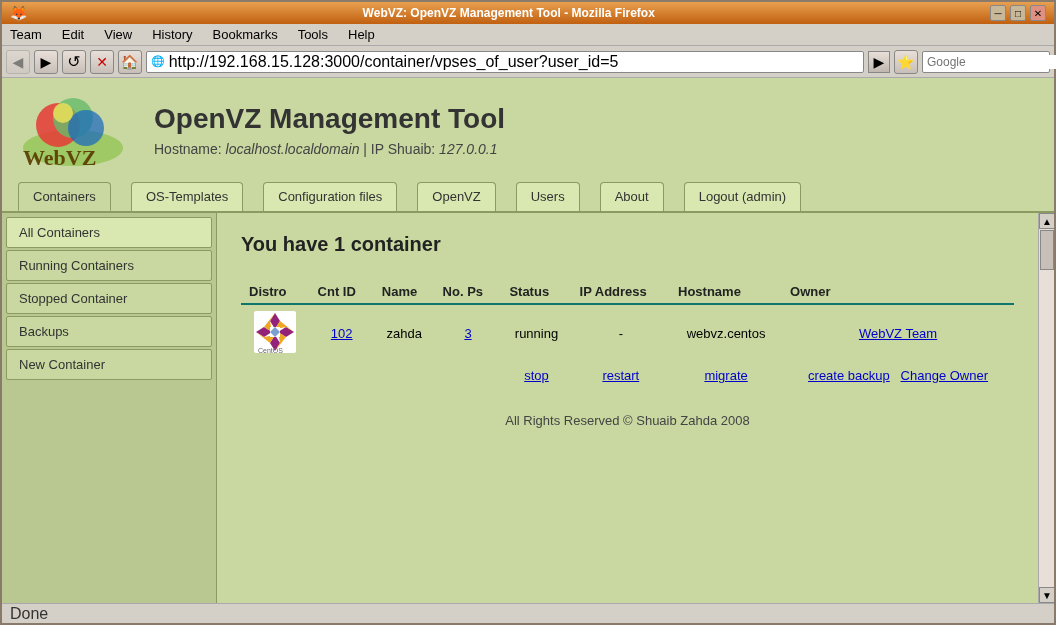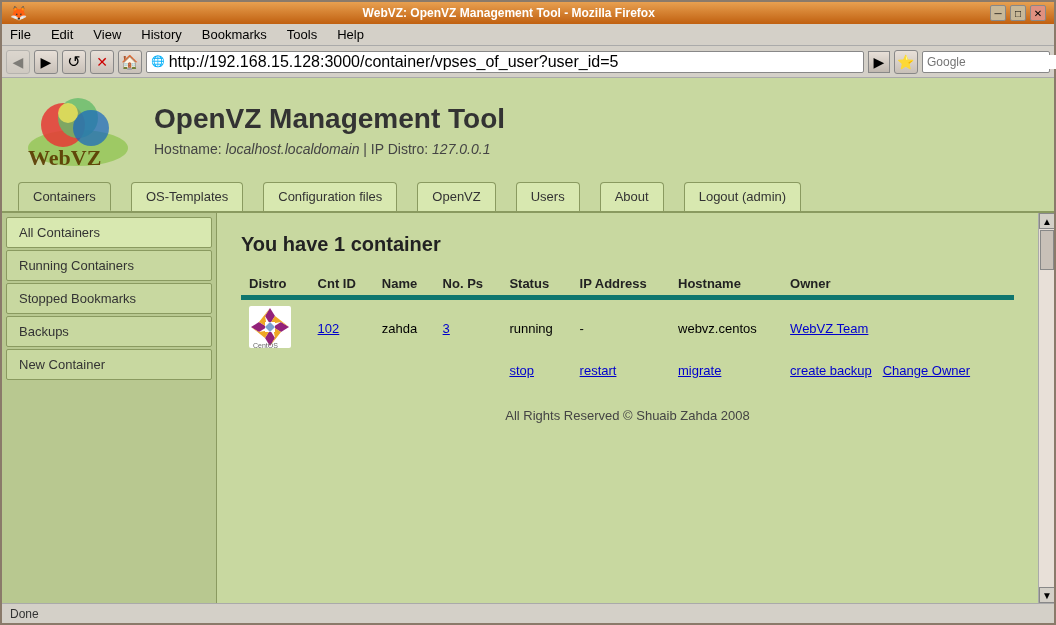--- a/index.html
+++ b/index.html
@@ -23,48 +23,48 @@
     .lock-icon { margin-right: 4px; color: #888; font-size: 11px; }
     .address-input { border: none; outline: none; flex: 1; font-size: 16px; }
     .go-btn { width: 22px; height: 22px; background: linear-gradient(to bottom, #e8e0d8, #c0b8b0); border: 1px solid #888; cursor: pointer; display: flex; align-items: center; justify-content: center; }
     .search-wrap { display: flex; align-items: center; border: 1px solid #888; border-radius: 2px; height: 22px; background: white; padding: 0 4px; width: 128px; }
     .search-input { border: none; outline: none; font-size: 12px; flex: 1; }
 
     
     .page-content { flex: 1; background: #c8d8a0; display: flex; flex-direction: column; overflow: hidden; }
 
     .page-header { background: #c8d8a0; padding: 12px 16px; display: flex; align-items: center; gap: 16px; }
-    .logo { width: 120px; height: 80px; display: flex; align-items: center; justify-content: center; }
+    .logo { width: 120px; height: 80px; display: flex; align-items: center; }
     .header-text { }
     .site-title { font-size: 28px; font-weight: bold; color: #333; }
     .site-subtitle { font-size: 14px; color: #444; margin-top: 6px; }
     .site-subtitle em { font-style: italic; }
 
     .tab-bar { background: #c8d8a0; padding: 0 16px; display: flex; gap: 20px; border-bottom: 2px solid #8a9a60; }
     .tab { padding: 6px 14px; border: 1px solid #8a9a60; border-bottom: none; border-radius: 4px 4px 0 0; background: #d8e8b0; cursor: pointer; font-size: 13px; color: #333; }
     .tab.active { background: #c8d8a0; border-bottom: 1px solid #c8d8a0; font-weight: normal; }
 
     .content-area { flex: 1; display: flex; overflow: hidden; }
 
     .sidebar { width: 215px; background: #b8c890; border-right: 1px solid #8a9a60; padding: 4px; }
     .sidebar-item { padding: 7px 12px; background: #c8d8a0; border: 1px solid #8a9a60; margin-bottom: 2px; border-radius: 2px; cursor: pointer; font-size: 13px; color: #333; }
     .sidebar-item.active { background: #d8e8b0; }
 
     .main-content { flex: 1; padding: 20px 24px; background: #c8d8a0; overflow-y: auto; }
-    .page-heading { font-size: 20px; font-weight: bold; margin-bottom: 16px; color: #222; }
+    .page-heading { font-size: 20px; font-weight: bold; margin-bottom: 24px; color: #222; }
 
     .data-table { width: 100%; border-collapse: collapse; }
-    .data-table th { text-align: left; padding: 4px 8px; font-weight: bold; font-size: 13px; color: #222; border-bottom: 5px solid #0f766e; }
-    .data-table td { padding: 6px 8px; font-size: 13px; vertical-align: middle; }
+    .data-table th { text-align: left; padding: 4px 8px; font-weight: bold; font-size: 13px; color: #222; border-bottom: 2px solid #0f766e; }
+    .data-table td { padding: 6px 8px; font-size: 13px; vertical-align: middle; text-align: center; }
 
     a { color: #0000cc; text-decoration: underline; cursor: pointer; }
 
     .footer { text-align: center; margin-top: 24px; font-size: 13px; color: #444; }
 
-    .status-bar { background: #d4d0c8; border-top: 1px solid #aaa; height: 20px; display: flex; align-items: center; padding: 0 8px; font-size: 12px; color: #333; }
+    .status-bar { background: #d4d0c8; border-top: 1px solid #aaa; height: 20px; display: flex; align-items: center; padding: 0 8px; font-size: 16px; color: #333; }
 
     .scrollbar { width: 16px; background: #d4d0c8; border-left: 1px solid #aaa; display: flex; flex-direction: column; }
     .scroll-btn { width: 16px; height: 16px; background: #d4d0c8; border: 1px solid #888; display: flex; align-items: center; justify-content: center; font-size: 10px; cursor: pointer; }
     .scroll-track { flex: 1; background: #e8e0d8; }
     .scroll-thumb { width: 14px; height: 40px; background: #c8c0b8; border: 1px solid #888; margin: 1px; }
   </style>
 </head>
 <body>
 
 <div class="browser-chrome">
@@ -75,21 +75,21 @@
     </div>
     <div class="title-text">WebVZ: OpenVZ Management Tool - Mozilla Firefox</div>
     <div class="window-controls">
       <div class="win-btn">─</div>
       <div class="win-btn">□</div>
       <div class="win-btn" style="background:#e09080;">✕</div>
     </div>
   </div>
 
   <div class="menu-bar">
-    <span class="menu-item">File</span>
+    <span class="menu-item">Team</span>
     <span class="menu-item">Edit</span>
     <span class="menu-item">View</span>
     <span class="menu-item">History</span>
     <span class="menu-item">Bookmarks</span>
     <span class="menu-item">Tools</span>
     <span class="menu-item">Help</span>
   </div>
 
   <div class="nav-bar">
     <div class="nav-btn disabled">◀</div>
@@ -127,42 +127,42 @@
           <circle cx="45" cy="20" r="10" fill="#ffee58" opacity="0.7"></circle>
 
           <text x="5" y="72" font-family="serif" font-size="22" font-weight="bold" fill="#5a3a00" opacity="0.9">WebVZ</text>
         </svg>
       </div>
       <div class="header-text">
         <div class="site-title">OpenVZ Management Tool</div>
         <div class="site-subtitle">
           <span>Hostname:</span>
           <em>localhost.localdomain</em>
-          <span> | IP Distro: </span>
+          <span> | IP Shuaib: </span>
           <em>127.0.0.1</em>
         </div>
       </div>
     </div>
 
     <div class="tab-bar">
       <div class="tab active">Containers</div>
       <div class="tab">OS-Templates</div>
       <div class="tab">Configuration files</div>
       <div class="tab">OpenVZ</div>
       <div class="tab">Users</div>
       <div class="tab">About</div>
       <div class="tab">Logout (admin)</div>
     </div>
 
     <div class="content-area">
 
       <div class="sidebar">
         <div class="sidebar-item active">All Containers</div>
         <div class="sidebar-item">Running Containers</div>
-        <div class="sidebar-item">Stopped Bookmarks</div>
+        <div class="sidebar-item">Stopped Container</div>
         <div class="sidebar-item">Backups</div>
         <div class="sidebar-item">New Container</div>
       </div>
 
       <div style="flex:1; display:flex; overflow:hidden;">
         <div class="main-content">
           <div class="page-heading">You have 1 container</div>
 
           <table class="data-table">
             <thead>

